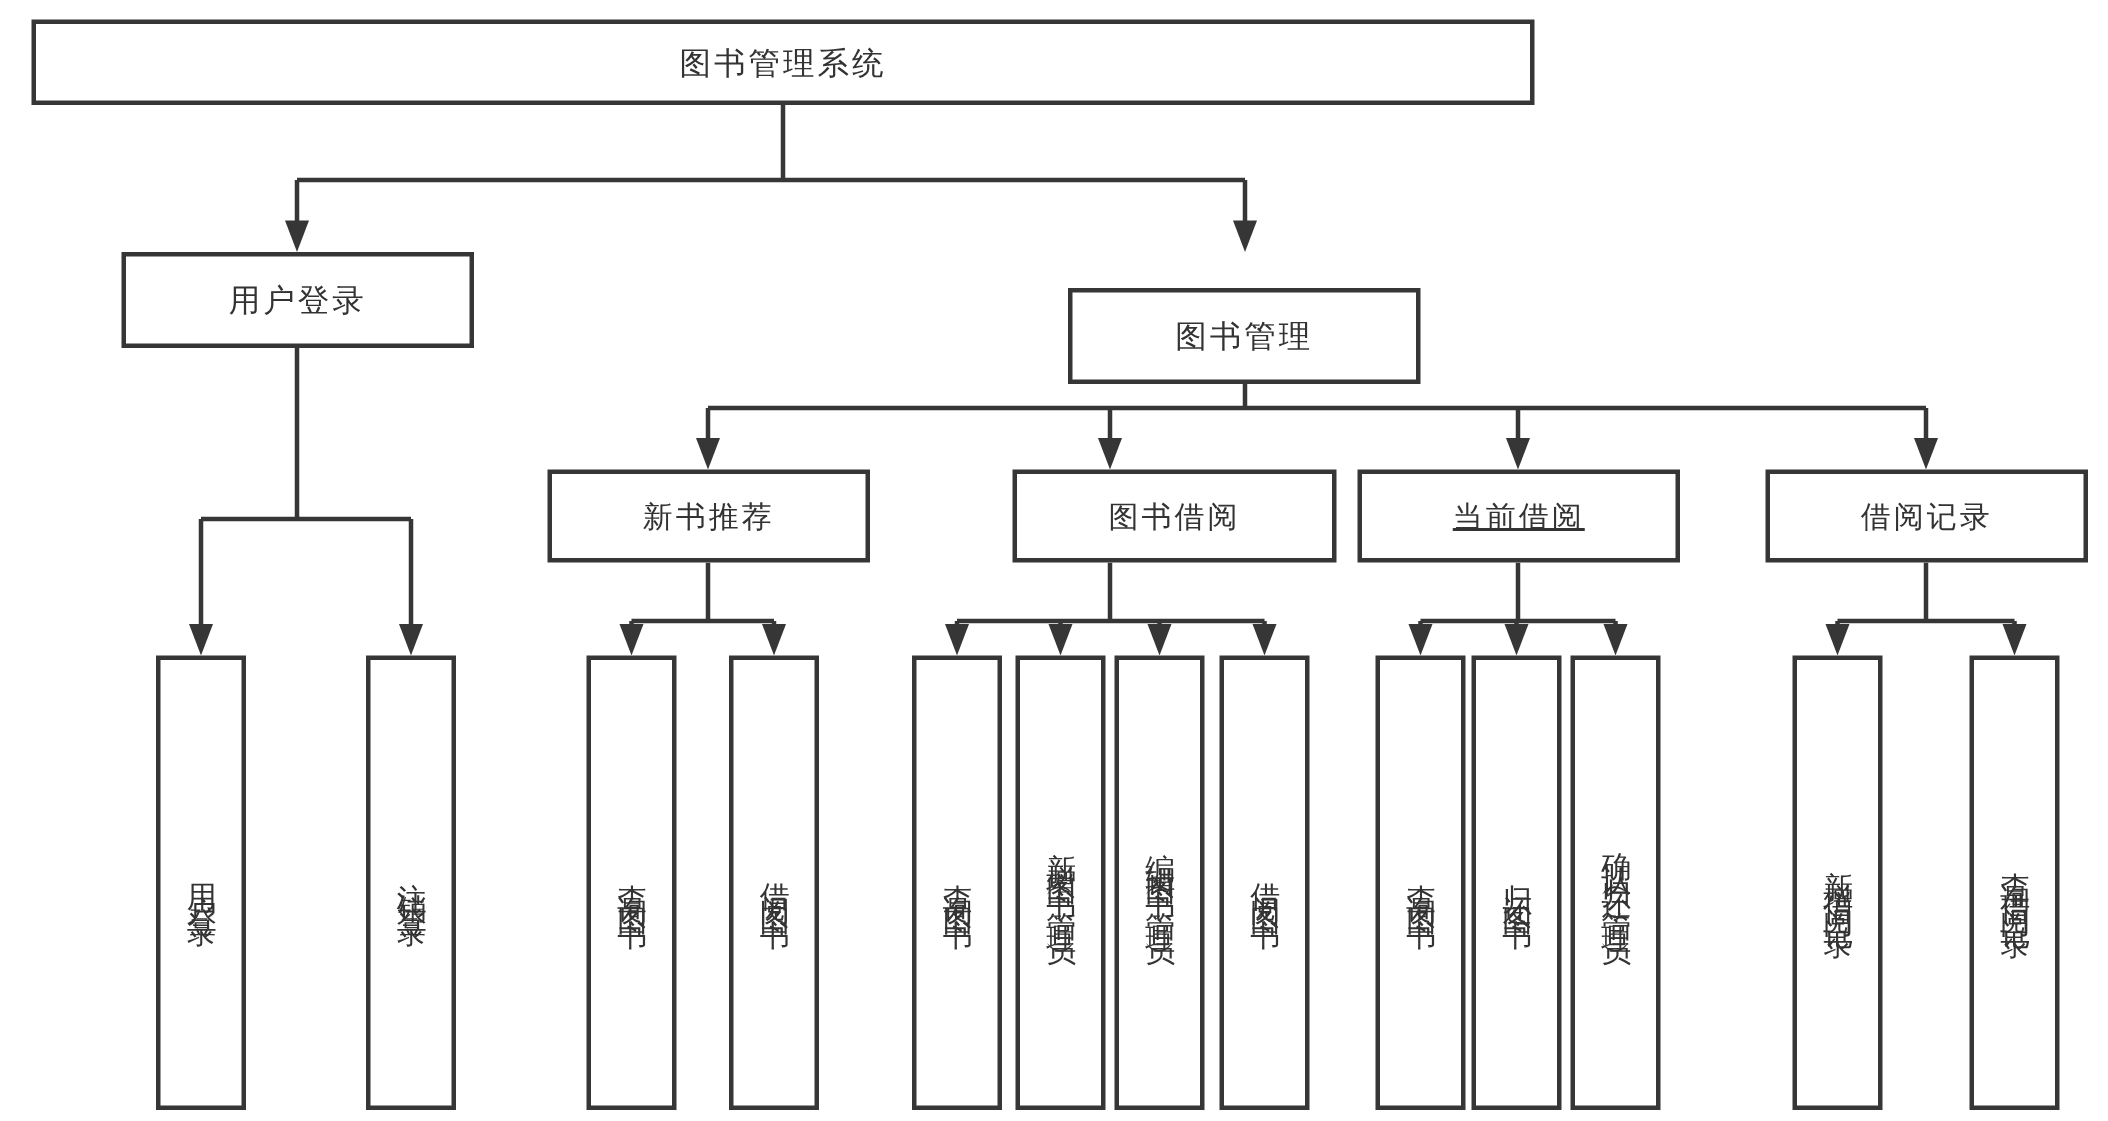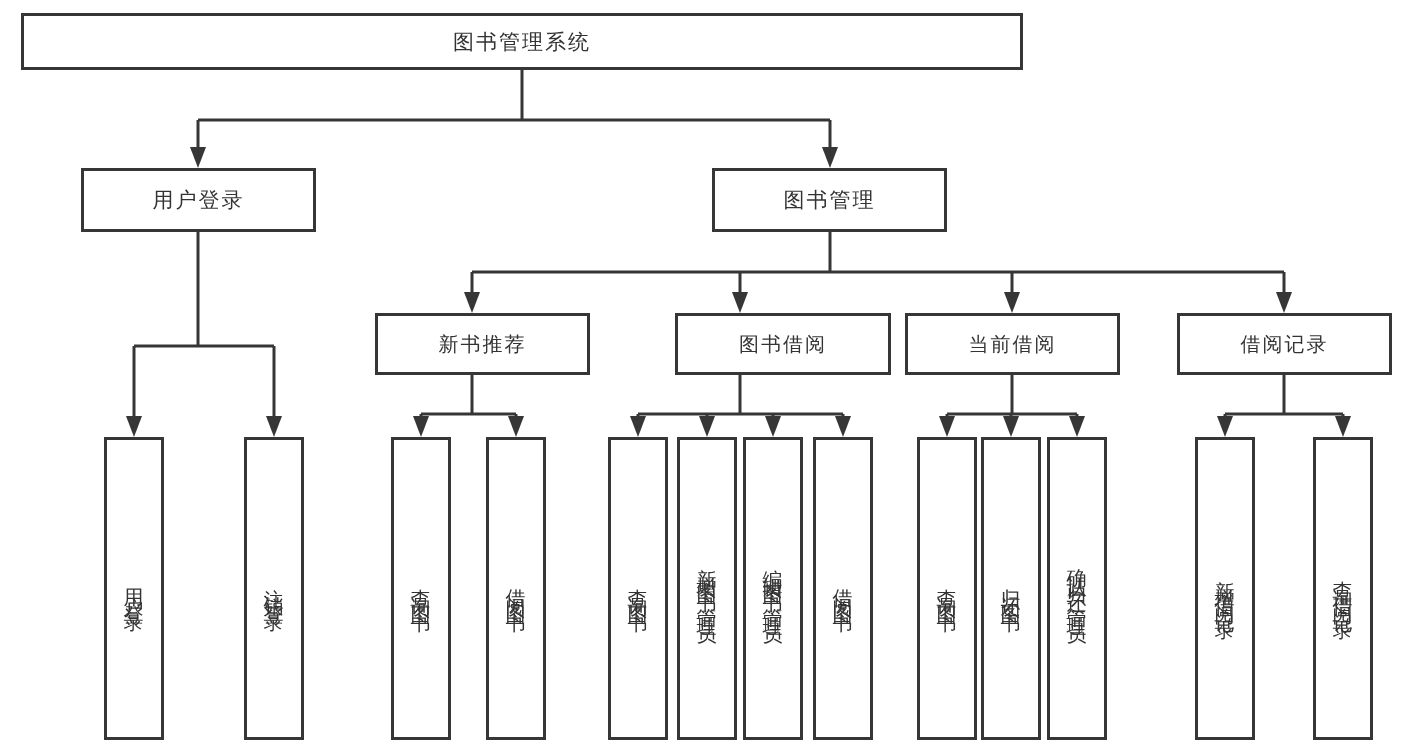--- a/index.html
+++ b/index.html
@@ -28,21 +28,21 @@
     color:var(--text);
     font-size:21px;
     letter-spacing:2px;
     z-index:2;
     white-space:nowrap;
     text-align:right;
   }
   .node.root{left:21px;top:13px;width:1002px;height:57px;}
   .node.l2{height:64px;width:235px;top:168px;}
   .node.l2.a{left:81px;}
-  .node.l2.b{left:712px;}
+  .node.l2.b{left:712px;margin-top:24px;}
   .node.l3{height:62px;top:313px;font-size:20px;}
   .leaf{
     position:absolute;
     box-sizing:border-box;
     top:437px;width:60px;height:303px;
     border:3px solid var(--line);
     background:#fff;
     display:flex;align-items:center;justify-content:center;
     writing-mode:vertical-rl;
     line-height:1;
@@ -100,23 +100,23 @@
     <path d="M1284 375 V414 M1225 414 H1343 M1225 414 V430 M1343 414 V430"></path>
     <polygon points="1217,416 1233,416 1225,437"></polygon>
     <polygon points="1335,416 1351,416 1343,437"></polygon>
   </svg>
 
   <div class="node root">图书管理系统</div>
 
   <div class="node l2 a">用户登录</div>
   <div class="node l2 b">图书管理</div>
 
-  <div class="node l3" style="left:365px;width:215px;margin-left:10px;">新书推荐</div>
+  <div class="node l3" style="left:365px;width:215px;">新书推荐</div>
   <div class="node l3" style="left:632px;width:216px;margin-left:43px;">图书借阅</div>
-  <div class="node l3" style="left:905px;width:215px;">当前借阅</div>
+  <div class="node l3" style="left:905px;width:215px;text-decoration:underline;">当前借阅</div>
   <div class="node l3" style="left:1177px;width:215px;">借阅记录</div>
 
   <div class="leaf" style="left:104px;">用户登录</div>
   <div class="leaf" style="left:244px;">注销登录</div>
 
   <div class="leaf" style="left:391px;">查询图书</div>
   <div class="leaf" style="left:486px;">借阅图书</div>
 
   <div class="leaf" style="left:608px;">查询图书</div>
   <div class="leaf" style="left:677px;">新增图书（管理员）</div>

